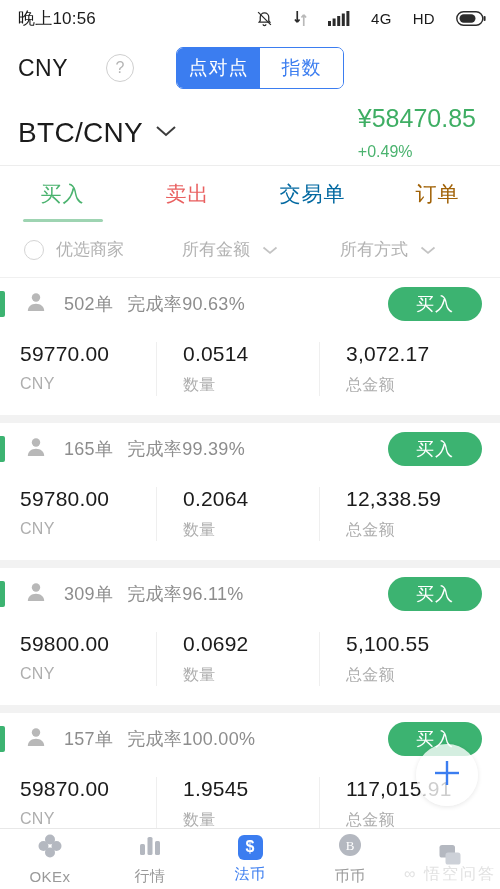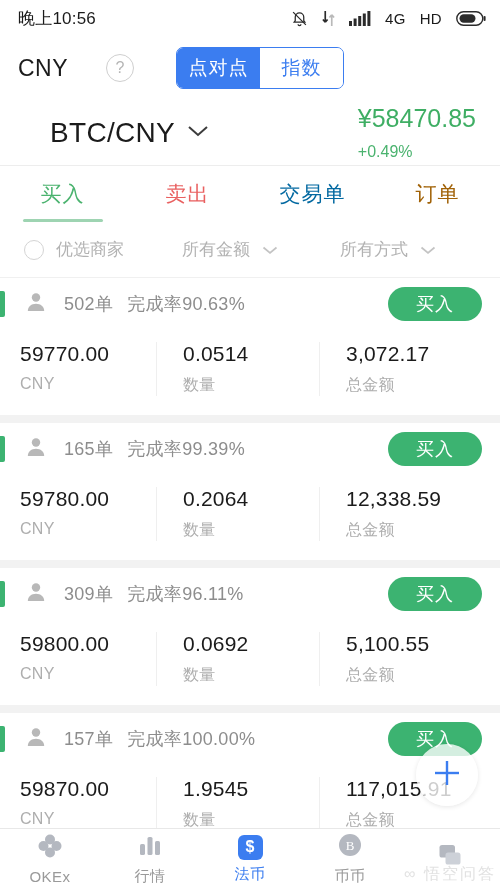--- a/index.html
+++ b/index.html
@@ -9,21 +9,21 @@
     background:#f2f2f2; overflow:hidden;
   }
   #app { position:relative; width:500px; height:889px; background:#f2f2f2; }
 
   
   .statusbar {
     height:36px; background:#ffffff; display:flex; align-items:center;
     justify-content:space-between; padding:0 14px 0 18px;
   }
   .sb-time { font-size:17px; color:#1b1b1b; letter-spacing:.2px; }
-  .sb-right { display:flex; align-items:center; gap:14px;justify-content:space-between; }
+  .sb-right { display:flex; align-items:center; gap:21px;justify-content:space-between; }
   .sb-right svg { display:block; }
   .sb-txt { font-size:15px; color:#1b1b1b; letter-spacing:.3px; }
 
   
   .topbar {
     height:64px; background:#fff; display:flex; align-items:center; padding:0 18px;
   }
   .cny { font-size:23px; color:#1b1b1b; letter-spacing:.5px; }
   .help {
     width:28px; height:28px; border-radius:50%; border:1.5px solid #cfcfcf;
@@ -39,21 +39,21 @@
     font-size:19px; letter-spacing:1px;
   }
   .seg .on { background:#3b7df0; color:#fff; }
   .seg .off { background:#fff; color:#3b7df0; }
 
   
   .pairbar {
     height:66px; background:#fff; display:flex; align-items:center; padding:0 18px;
     border-bottom:1px solid #ededed;
   }
-  .pair { font-size:28px; color:#1b1b1b; letter-spacing:.3px;margin-left:32px; }
+  .pair { font-size:28px; color:#1b1b1b; letter-spacing:.3px; }
   .chev-pair { margin-left:12px; color:#3c3c3c; }
   .price-wrap { margin-left:auto; display:flex; align-items:baseline; gap:10px; padding-right:6px;flex-direction:column; }
   .price { font-size:25px; color:#3fae64; }
   .chg { font-size:16px; color:#4bb36f; }
 
   
   .tabs {
     height:56px; background:#fff; display:flex; align-items:stretch;
   }
   .tab {

